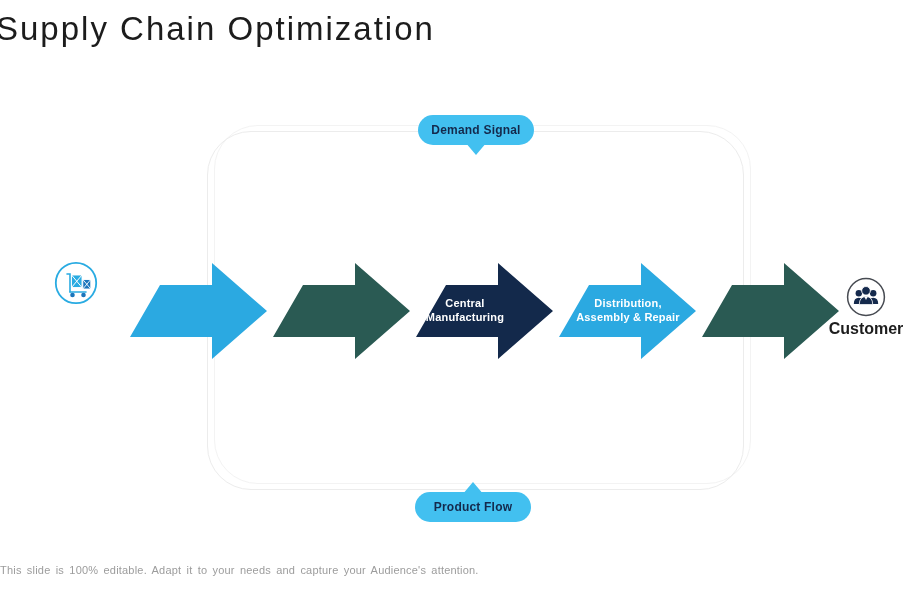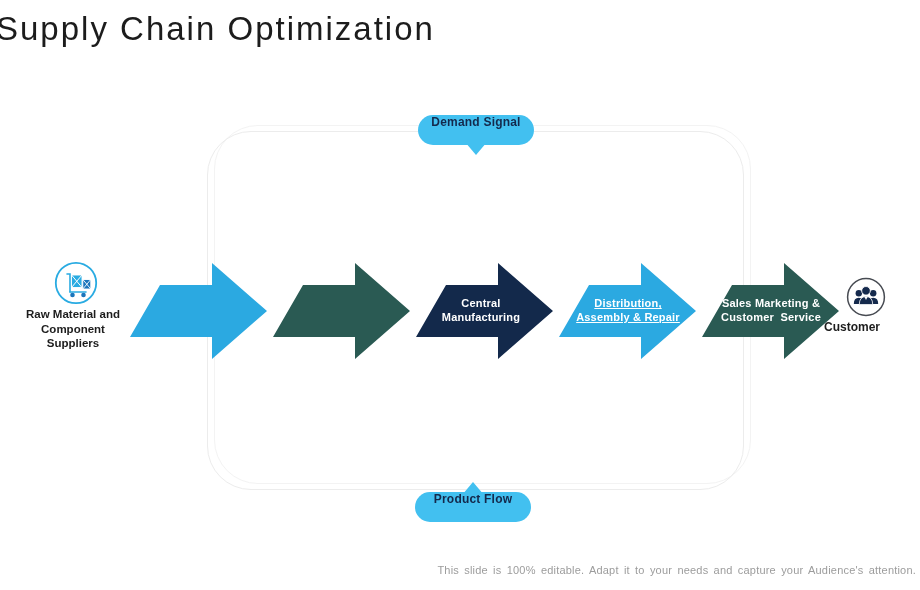--- a/index.html
+++ b/index.html
@@ -12,21 +12,21 @@
     letter-spacing:2px; color:#1c1c1c; white-space:nowrap;
   }
   
   .panel { position:absolute; border-radius:44px; background:transparent; }
   .panel-a { left:207px; top:131px; width:535px; height:357px; border:1px solid #ececec; }
   .panel-b { left:214px; top:125px; width:535px; height:357px; border:1px solid #f3f3f3; }
 
   
   .bubble {
     position:absolute; width:116px; height:30px; background:#42C0F0;
-    border-radius:16px; display:flex; justify-content:center;
+    border-radius:16px; display:flex; align-items:center; justify-content:center;
     font-weight:bold; font-size:12px; color:#14294C; letter-spacing:.2px; z-index:5;
   }
   .bubble-top { left:418px; top:115px; }
   .bubble-top::after {
     content:""; position:absolute; left:50%; transform:translateX(-50%); top:27px;
     width:0; height:0; border:11px solid transparent; border-bottom:0;
     border-top:13px solid #42C0F0;
   }
   .bubble-bottom { left:415px; top:476px;margin-top:16px; }
   .bubble-bottom::after {
@@ -46,25 +46,25 @@
 
   .endpoint-icon { position:absolute; z-index:4; }
   .source-icon { left:54px; top:261px; }
   .dest-icon   { left:846px; top:277px; }
   .source-label {
     position:absolute; left:3px; top:307px; width:140px; text-align:center;
     font-weight:bold; font-size:11.5px; line-height:1.28; color:#1d1d1d;
     white-space:pre-line; z-index:4;
   }
   .dest-label {
-    position:absolute; left:824px; top:320px; width:84px; text-align:left;
-    font-weight:bold; font-size:12px; color:#1d1d1d; z-index:4;
+    position:absolute; left:824px; top:320px; width:84px; text-align:center;
+    font-weight:bold; font-size:16px; color:#1d1d1d; z-index:4;
   }
   .caption {
-    position:absolute; left:0; right:0; top:564px; text-align:right;
+    position:absolute; left:0; right:0; top:564px; text-align:left;
     font-size:11px; color:#9c9c9c; word-spacing:2px; letter-spacing:.2px;
   }
 </style>
 </head>
 <body>
 
 <div class="slide">
 
   <div class="title">Supply Chain Optimization</div>
 
@@ -89,41 +89,36 @@
       <polygon points="30,22 82,22 82,0 137,48 82,96 82,74 0,74" fill="#13294B"></polygon>
     </g>
     <g transform="translate(559,0)">
       <polygon points="30,22 82,22 82,0 137,48 82,96 82,74 0,74" fill="#2BA9E1"></polygon>
     </g>
     <g transform="translate(702,0)">
       <polygon points="30,22 82,22 82,0 137,48 82,96 82,74 0,74" fill="#2A5A53"></polygon>
     </g>
   </svg>
 
-  <div class="step-label" style="left:420px;">Central
+  <div class="step-label" style="left:404px;">Central
 Manufacturing</div>
-  <div class="step-label" style="left:567px;text-decoration:underline;">Distribution,
+  <div class="step-label" style="left:567px;">Distribution,
 Assembly &amp; Repair</div>
-  <div class="step-label" style="left:710px;">Sales Marketing &amp;
-Customer  Service</div>
 
   <svg class="endpoint-icon source-icon" width="44" height="44" viewBox="0 0 44 44">
     <circle cx="22" cy="22" r="20.2" fill="#ffffff" stroke="#29ABE2" stroke-width="1.8"></circle>
     <path d="M13,13 h3 v18" fill="none" stroke="#29ABE2" stroke-width="1.6" stroke-linecap="round"></path>
     <path d="M16,31 h16" fill="none" stroke="#29ABE2" stroke-width="1.6" stroke-linecap="round"></path>
     <circle cx="18.5" cy="34" r="2.3" fill="#1B75BB"></circle>
     <circle cx="29.5" cy="34" r="2.3" fill="#1B75BB"></circle>
     <rect x="17.5" y="14" width="10.5" height="12.5" fill="#29ABE2" stroke="#ffffff" stroke-width="0.9"></rect>
     <path d="M17.5,14 L28,26.5 M28,14 L17.5,26.5" stroke="#ffffff" stroke-width="1"></path>
     <rect x="28.8" y="18.5" width="8" height="9.5" fill="#1B75BB" stroke="#ffffff" stroke-width="0.9"></rect>
     <path d="M28.8,18.5 L36.8,28 M36.8,18.5 L28.8,28" stroke="#ffffff" stroke-width="0.9"></path>
   </svg>
-  <div class="source-label">Raw Material and
-Component
-Suppliers</div>
 
   <svg class="endpoint-icon dest-icon" width="40" height="40" viewBox="0 0 40 40">
     <circle cx="20" cy="20" r="18.4" fill="#ffffff" stroke="#474b52" stroke-width="1.5"></circle>
     <circle cx="12.8" cy="16.3" r="3.2" fill="#152A4D"></circle>
     <path d="M7.8,27 q0,-6.2 5,-6.2 q5,0 5,6.2 z" fill="#152A4D"></path>
     <circle cx="27.2" cy="16.3" r="3.2" fill="#152A4D"></circle>
     <path d="M22.2,27 q0,-6.2 5,-6.2 q5,0 5,6.2 z" fill="#152A4D"></path>
     <circle cx="20" cy="13.8" r="4.3" fill="#152A4D" stroke="#ffffff" stroke-width="0.8"></circle>
     <path d="M13.3,27.6 q0,-8 6.7,-8 q6.7,0 6.7,8 z" fill="#152A4D" stroke="#ffffff" stroke-width="0.8"></path>
     <polygon points="18.4,19.8 21.6,19.8 20,23" fill="#ffffff"></polygon>

